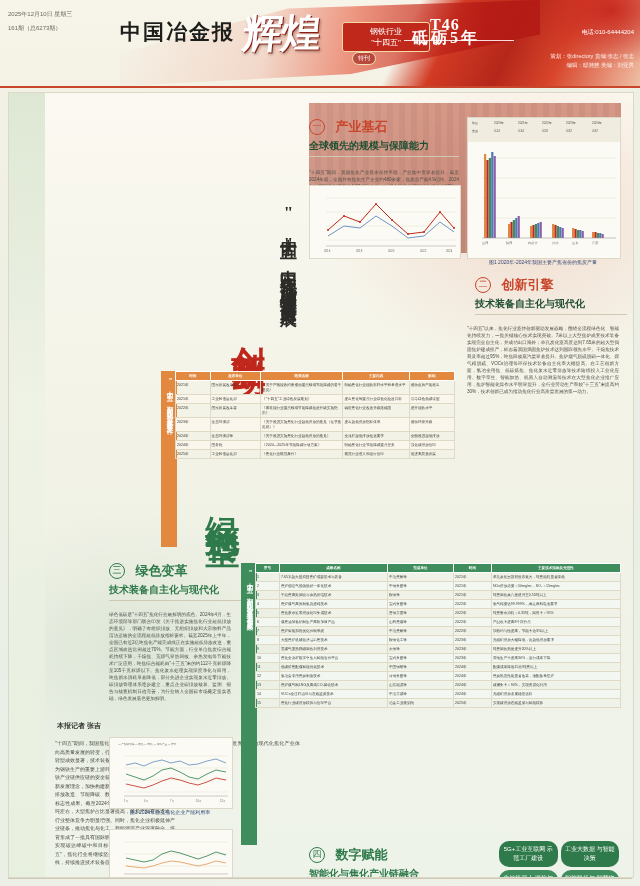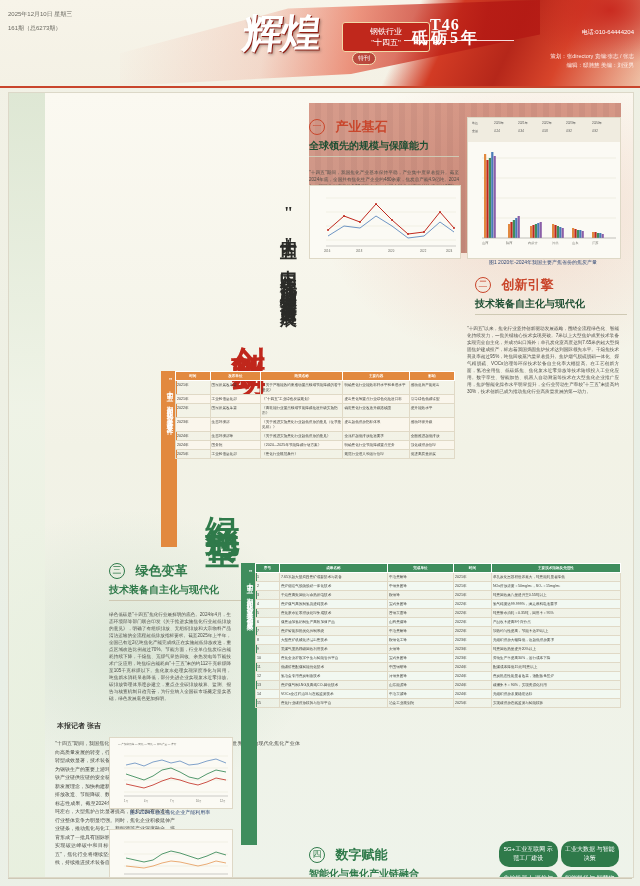--- a/index.html
+++ b/index.html
@@ -187,20 +187,21 @@
 
   <div class="masthead">
     <div class="mast-red"></div>
     <div class="mast-swoosh"></div>
 
     <div class="mast-left">
       <div>2025年12月10日 星期三</div>
       <div class="l2">161期（总6273期）</div>
     </div>
 
+    <div class="mast-title">中国冶金报</div>
     <div class="mast-huihuang">辉煌</div>
 
     <div class="mast-badge">
       <div>钢铁行业</div>
       <div>"十四五"</div>
     </div>
     <div class="mast-tejikan">特刊</div>
 
     <div class="mast-t46">T46</div>
     <div class="mast-rule"></div>

